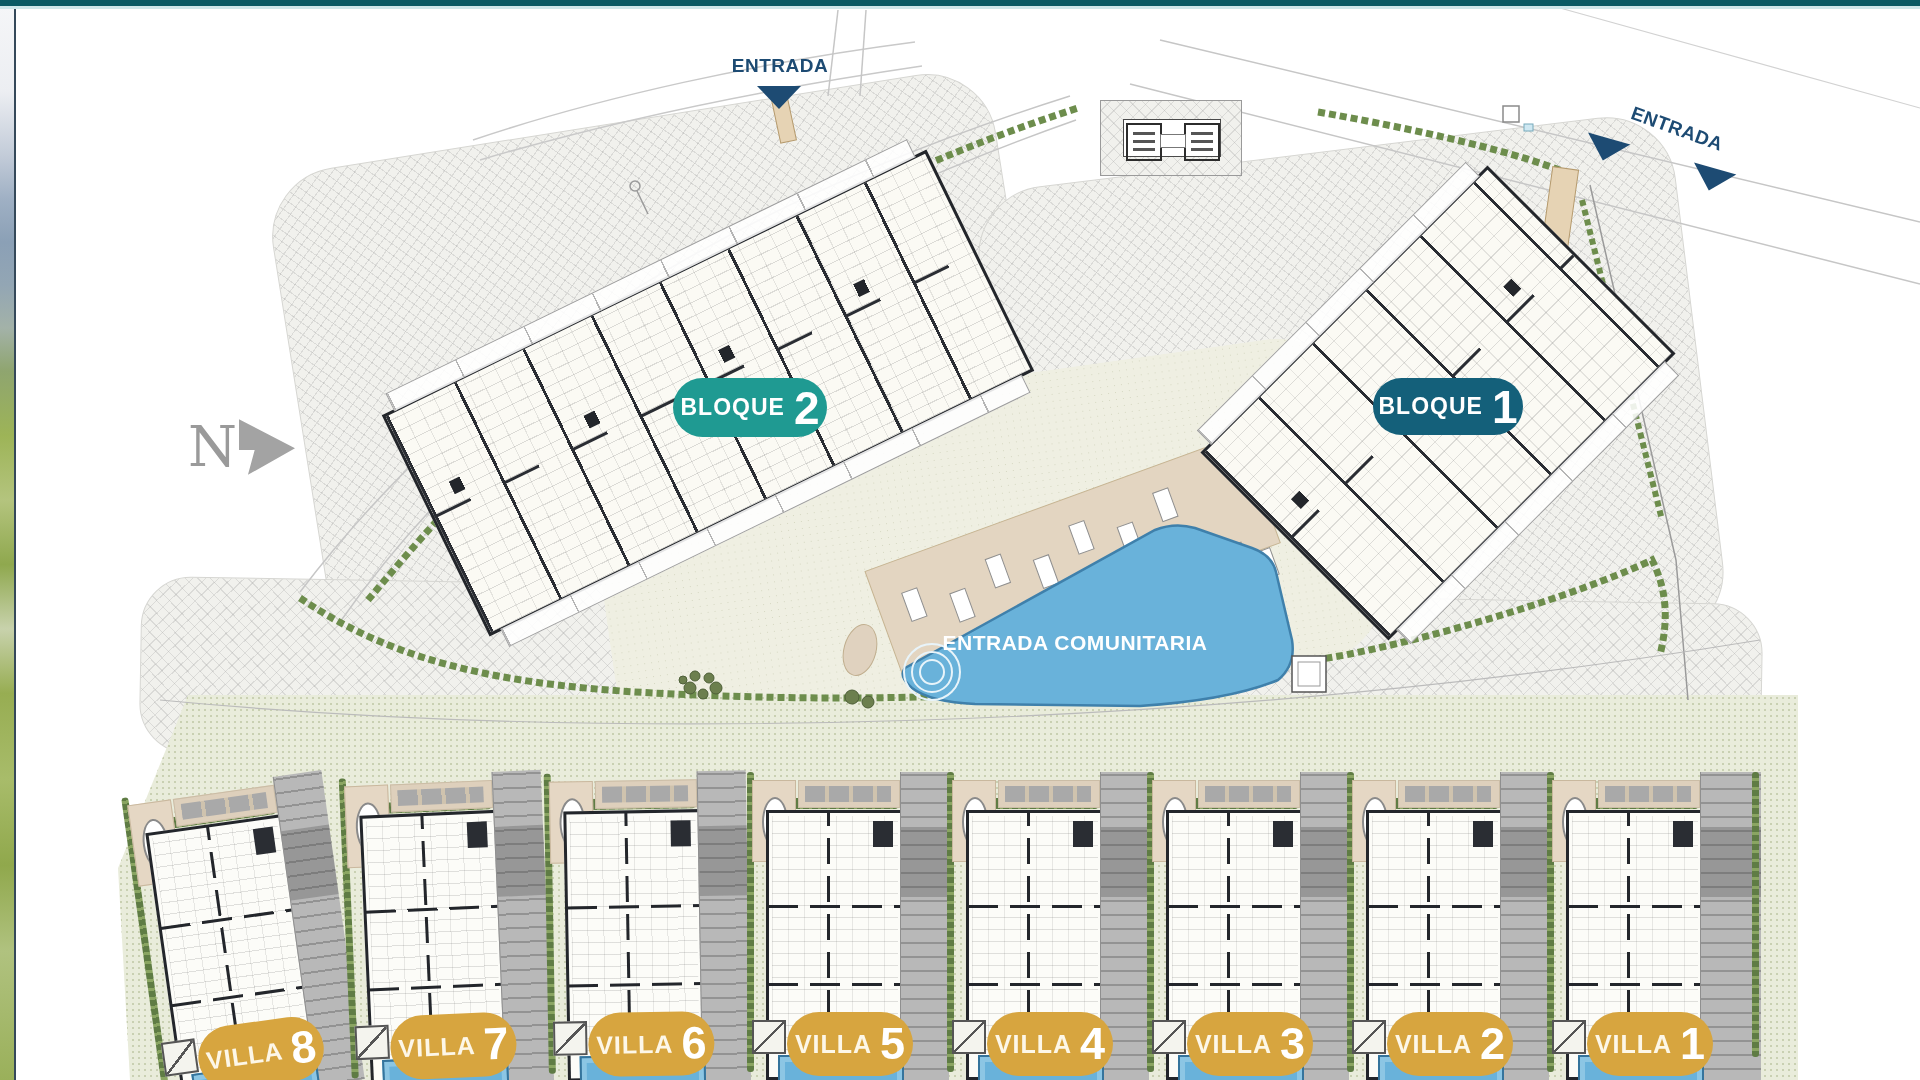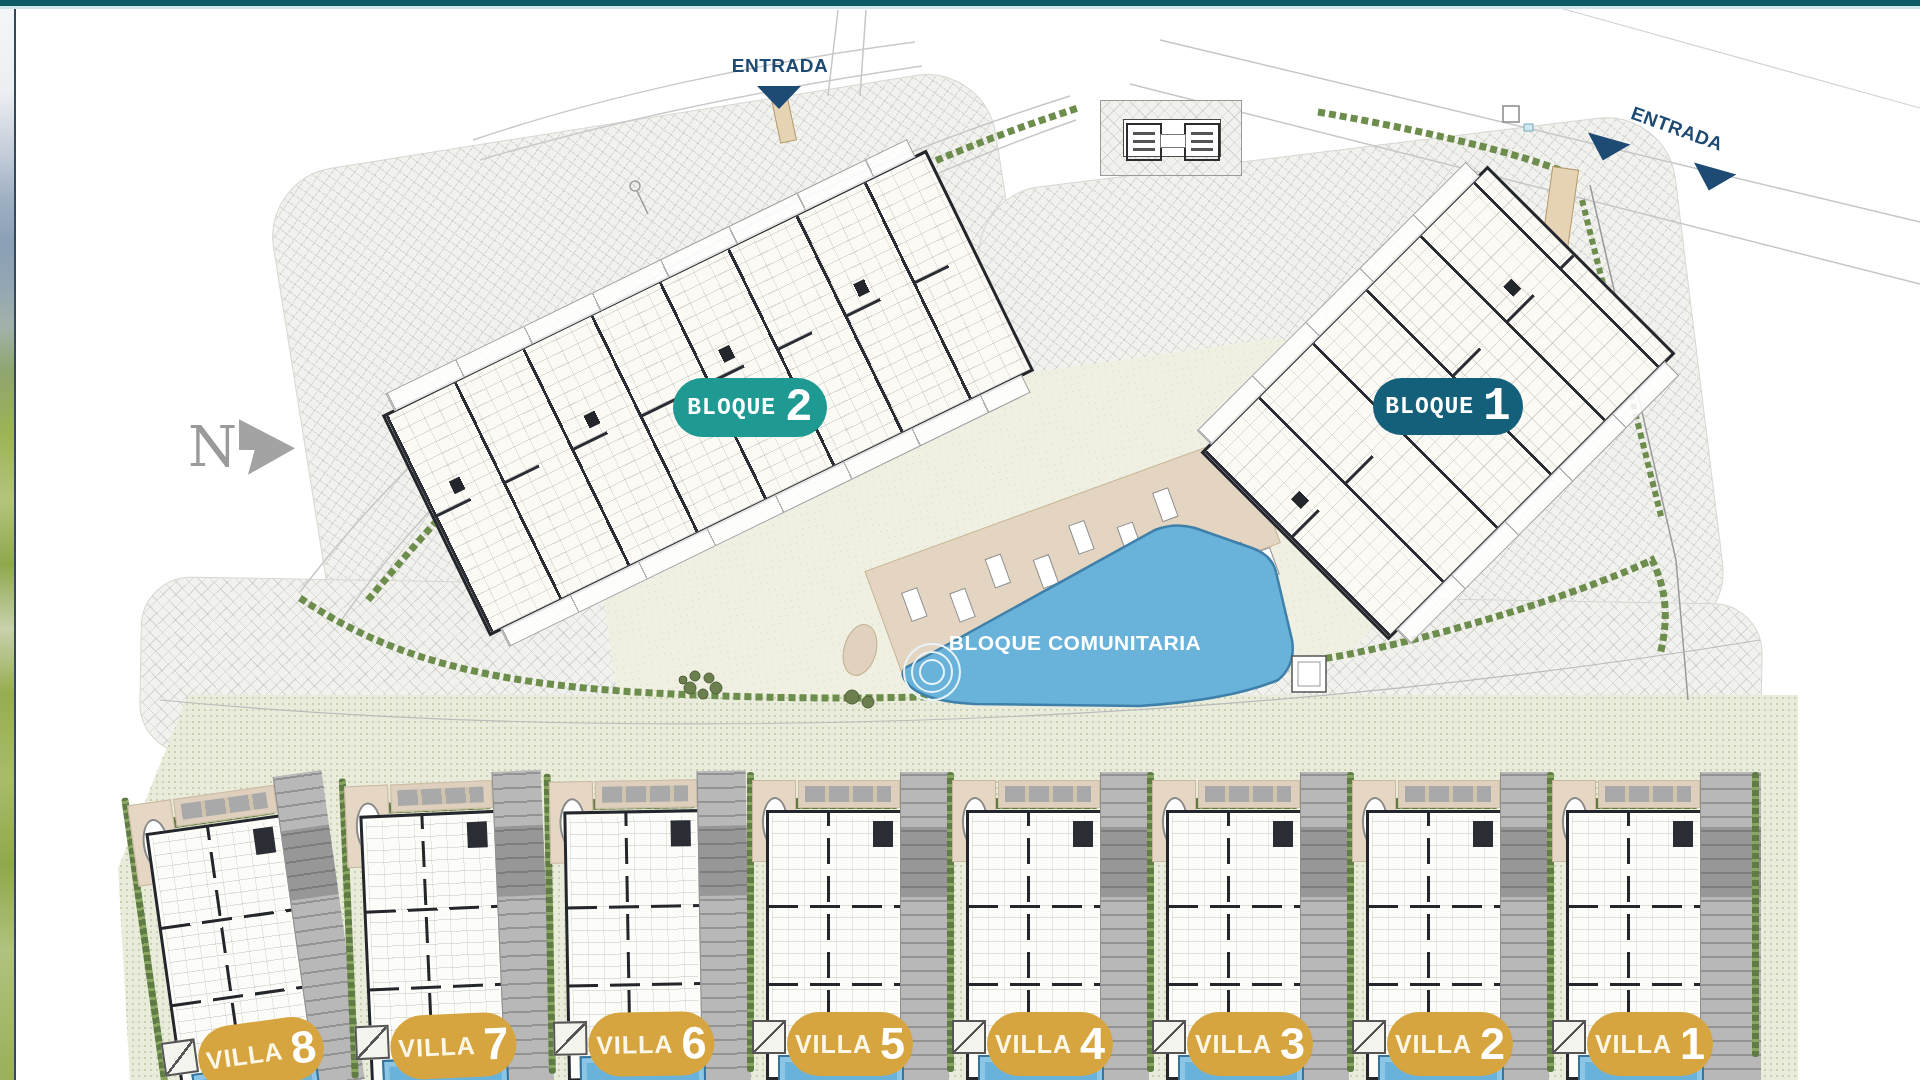--- a/index.html
+++ b/index.html
@@ -50,21 +50,21 @@
   
   .pavilion{position:absolute;left:1100px;top:100px;width:140px;height:74px;border:1px solid #9a9a9a;z-index:11;}
   .pav-inner{position:absolute;left:22px;top:18px;width:96px;height:36px;background:#fff;border:1.5px solid #4a4a4a;}
   .kiosk{position:absolute;top:3px;width:22px;height:28px;background:#fff;border:2px solid #2c2c2c;
     background-image:repeating-linear-gradient(0deg,#555 0 3px,transparent 3px 8px);background-clip:content-box;padding:3px 5px;}
   .kiosk.k1{left:2px;} .kiosk.k2{left:60px;}
   .pav-table{position:absolute;left:36px;top:14px;width:24px;height:12px;border:1px solid #777;background:#fff;}
 
   
   .pill{position:absolute;display:flex;align-items:center;justify-content:center;gap:9px;
-    border-radius:999px;color:#ffffff;z-index:25;cursor:pointer;font-family:Liberation Mono, monospace;}
+    border-radius:999px;color:#ffffff;z-index:25;cursor:pointer;}
   .pill .pname{font-weight:bold;letter-spacing:1px;}
   .pill .pnum{font-weight:bold;}
   #pill-bloque2{left:673px;top:378px;width:154px;height:59px;background:#1f9a92;font-size:23px;}
   #pill-bloque1{left:1373px;top:378px;width:150px;height:57px;background:#14607a;font-size:23px;}
   .pill-bloque .pnum{font-size:46px;}
   .entrada{position:absolute;color:#1d4b73;font-weight:bold;font-size:19px;letter-spacing:0.5px;z-index:26;}
   #entrada1{left:700px;top:55px;width:160px;text-align:center;}
   #entrada2{left:1602px;top:118px;width:150px;text-align:center;transform:rotate(20deg);}
   .tri{position:absolute;width:0;height:0;border-left:22px solid transparent;border-right:22px solid transparent;
     border-top:23px solid #1d4b73;z-index:26;}
@@ -230,21 +230,21 @@
 
   <div class="pill pill-bloque" id="pill-bloque2">
     <span class="pname">BLOQUE</span>
     <span class="pnum">2</span>
   </div>
   <div class="pill pill-bloque" id="pill-bloque1">
     <span class="pname">BLOQUE</span>
     <span class="pnum">1</span>
   </div>
 
-  <div class="pool-label">BLOQUE COMUNITARIA</div>
+  <div class="pool-label">ENTRADA COMUNITARIA</div>
 
   <div class="entrada" id="entrada1">ENTRADA</div>
   <div class="tri" id="tri1"></div>
   <div class="entrada" id="entrada2">ENTRADA</div>
   <div class="tri" id="tri2a"></div>
   <div class="tri" id="tri2b"></div>
 
   <div class="north">
     <span class="nletter">N</span>
     <span class="narrow"></span>

